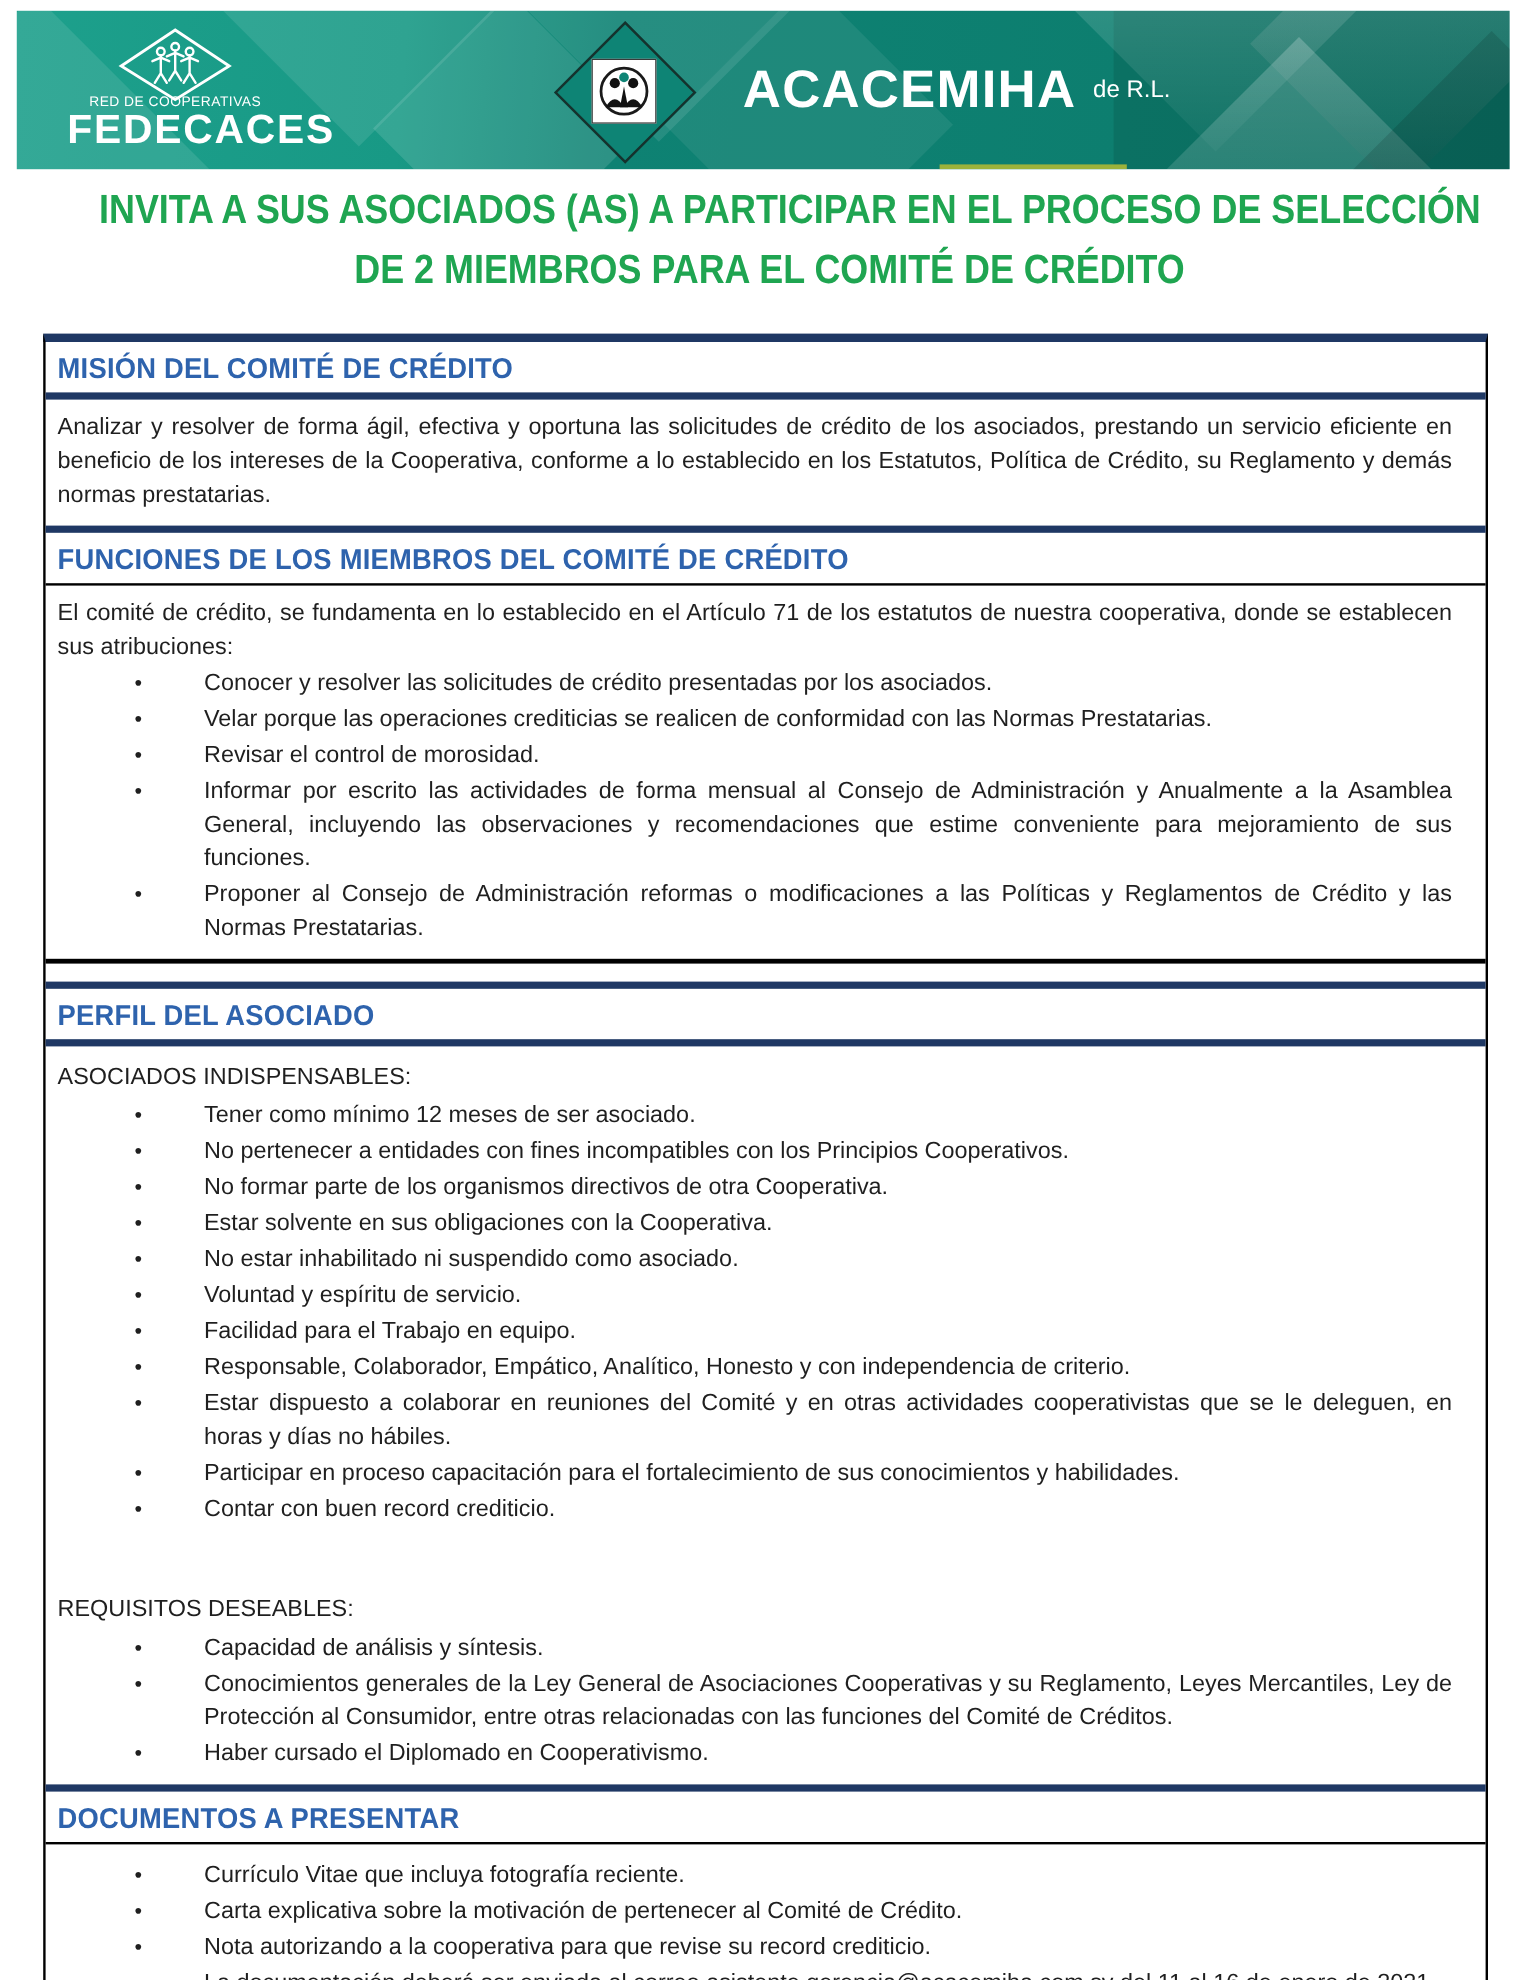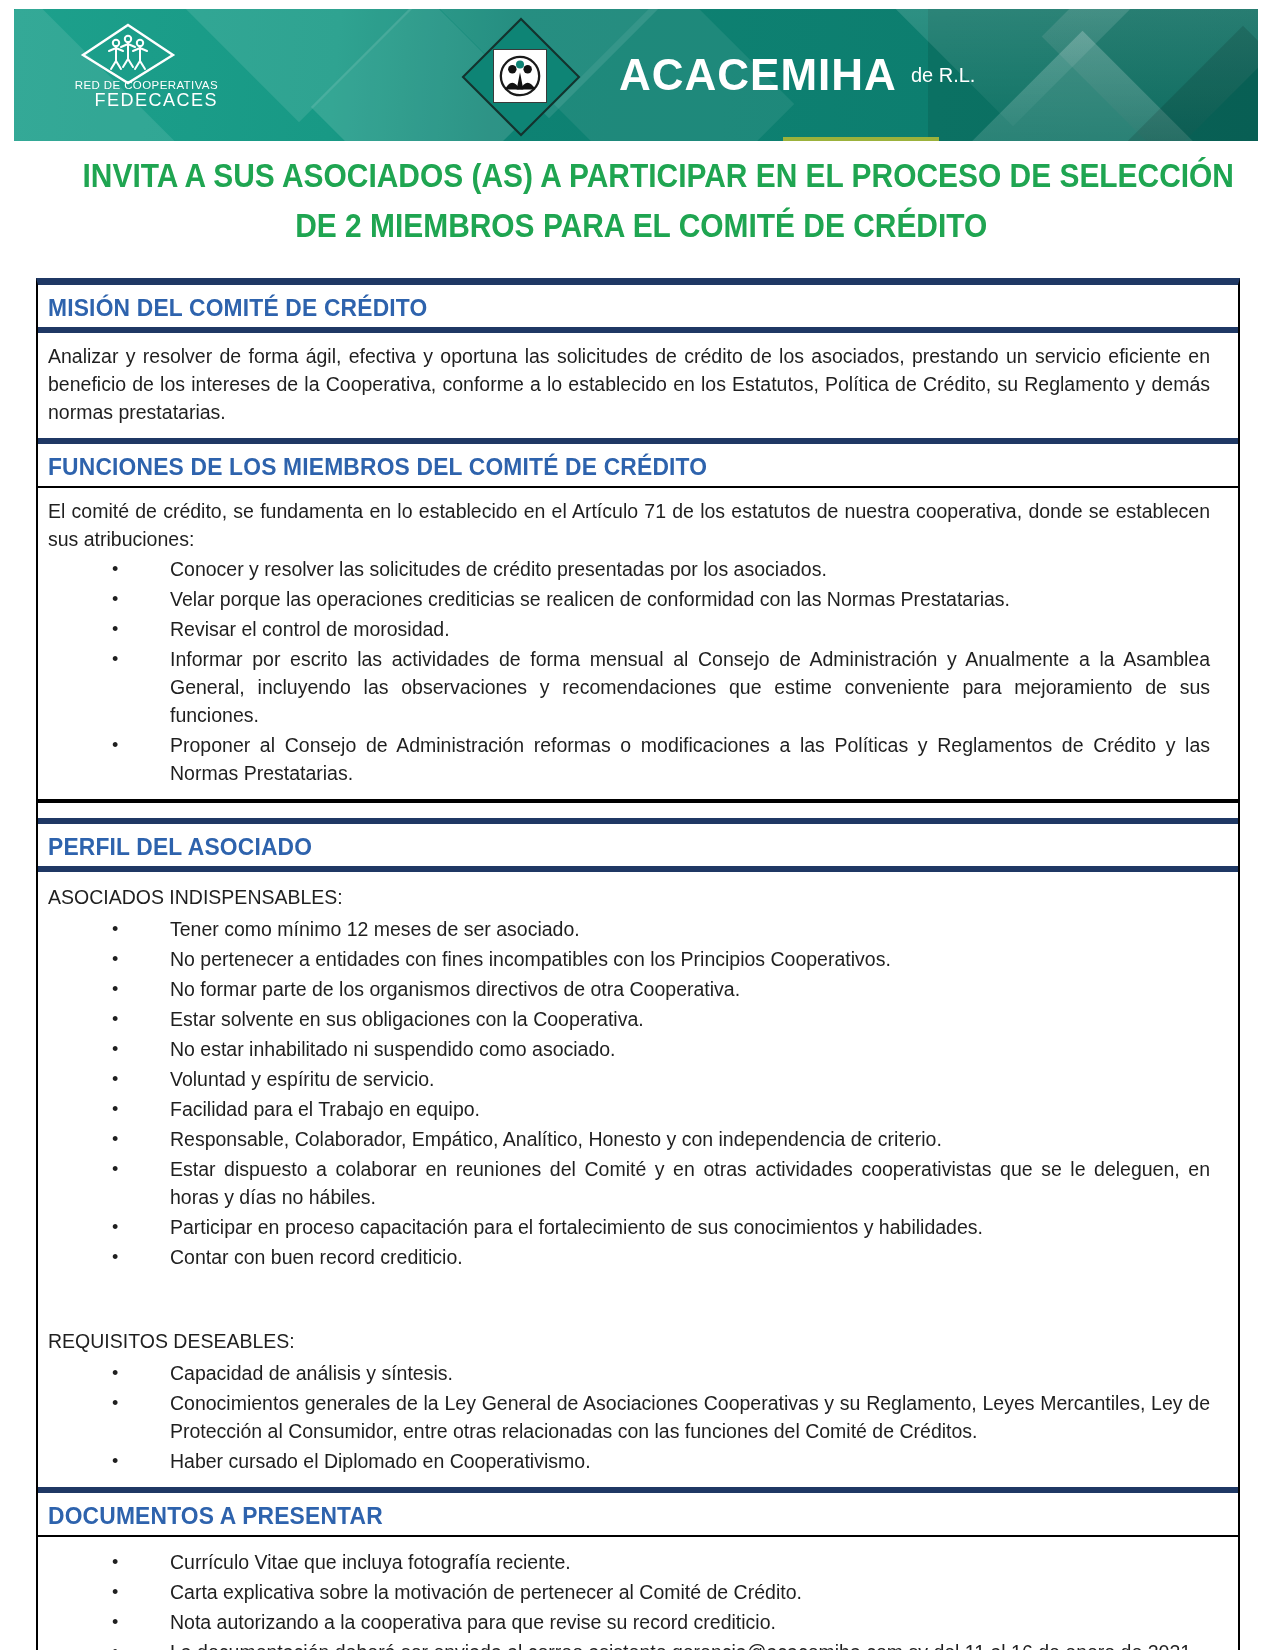--- a/index.html
+++ b/index.html
@@ -21,24 +21,24 @@
   .d2 { left:330px;  top:18px;  width:160px; height:160px; background:rgba(255,255,255,0.13); }
   .d3 { left:455px;  top:-84px; width:160px; height:160px; background:rgba(255,255,255,0.10); }
   .d4 { left:575px;  top:10px;  width:170px; height:170px; background:rgba(255,255,255,0.07); }
   .r1 { right:155px; top:-100px; width:180px; height:180px; background:linear-gradient(135deg,rgba(255,255,255,0.26),rgba(255,255,255,0.03)); }
   .r2 { right:5px;   top:-60px;  width:175px; height:175px; background:linear-gradient(135deg,rgba(255,255,255,0.20),rgba(0,0,0,0.05)); }
   .r3 { right:88px;  top:58px;   width:175px; height:175px; background:linear-gradient(135deg,rgba(255,255,255,0.22),rgba(255,255,255,0.02)); }
   .r4 { right:-70px; top:52px;   width:170px; height:170px; background:rgba(0,0,0,0.12); }
   .banner-accent { position:absolute; left:769px; bottom:0; width:156px; height:4px; background:#9CB23B; }
 
   
-  .fede { position:absolute; left:24px; top:14px; width:180px; text-align:right; color:#fff; }
+  .fede { position:absolute; left:42px; top:14px; width:180px; text-align:center; color:#fff; }
   .fede svg { display:block; margin:0 auto; }
   .fede-tag  { font-size:11.5px; letter-spacing:0.4px; margin-top:-6px; white-space:nowrap; }
-  .fede-name { font-size:18px; font-weight:normal; letter-spacing:1.5px; line-height:1.0; }
+  .fede-name { font-size:34px; font-weight:bold; letter-spacing:1.5px; line-height:1.0; }
 
   
   .org { position:absolute; left:445px; top:6px; display:flex; align-items:center; }
   .dwrap { position:relative; width:120px; height:120px; }
   .dteal {
     position:absolute; left:20px; top:20px; width:80px; height:80px;
     transform:rotate(45deg); background:#0E8475; border:2px solid #15322d;
   }
   .dwhite {
     position:absolute; left:34px; top:34px; width:52px; height:52px;

